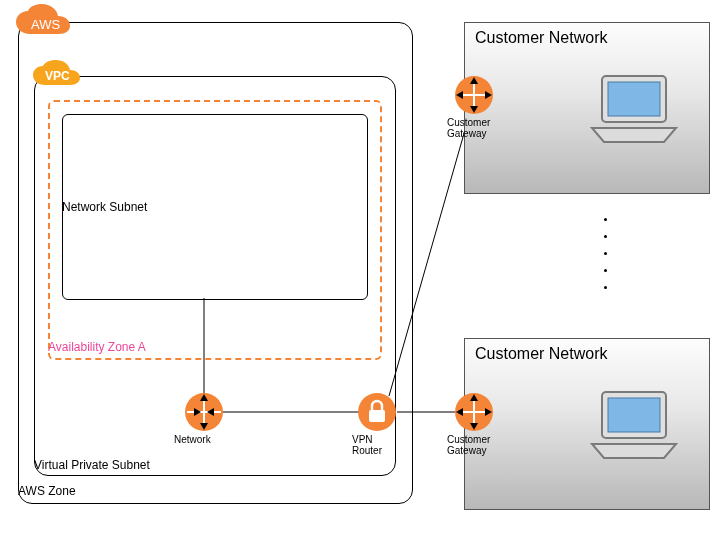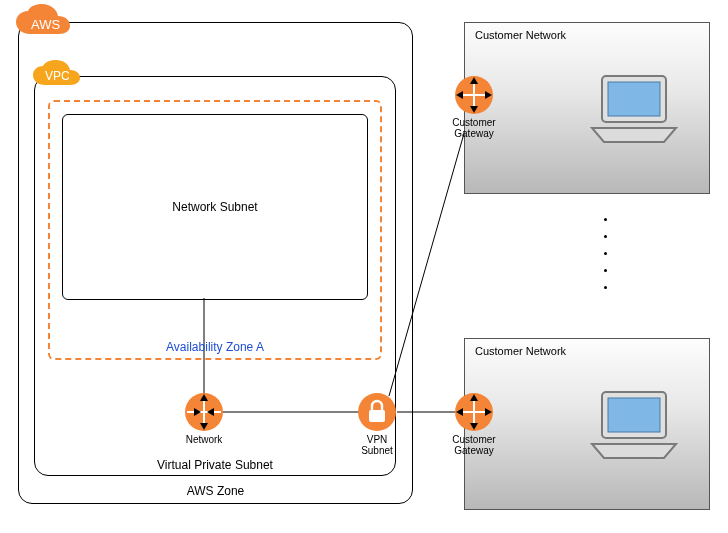--- a/index.html
+++ b/index.html
@@ -1,22 +1,22 @@
 <!DOCTYPE html>
 <html><head>
 <meta charset="utf-8">
 <style>
   html,body{margin:0;padding:0;background:#fff;font-family:Helvetica,Arial,sans-serif;font-size:12px;color:#000}
   #stage{position:relative;width:728px;height:533px}
   .box{position:absolute;border:1px solid #000;border-radius:14px;box-sizing:border-box}
-  .lbl{position:absolute;text-align:center}
+  .lbl{position:absolute;}
   .dashed{position:absolute;border:2px dashed #f58536;border-radius:6px;box-sizing:border-box}
   .cust{position:absolute;border:1px solid #555;box-sizing:border-box;
         background:linear-gradient(180deg,#fdfdfd 0%,#e8e8e8 40%,#b8b8b8 100%)}
-  .cust .title{padding:6px 10px;font-size:11px}
+  .cust .title{padding:6px 10px;font-size:16px}
   .small{font-size:10px;line-height:11px}
   .dots{position:absolute;display:flex;flex-direction:column;gap:14px;align-items:center}
   .dots span{width:3px;height:3px;background:#000;border-radius:50%}
   svg.line{position:absolute;left:0;top:0;overflow:visible;pointer-events:none}
 </style>
 </head>
 <body>
 
 <div id="stage">
 
@@ -38,26 +38,26 @@
     </svg>
     <div style="position:absolute;left:23px;top:13px;color:#fff;font-weight:normal;font-size:13px">AWS</div>
   </div>
   <div class="lbl" style="left:18px;top:484px;width:395px">AWS Zone</div>
 
   <div class="box" style="left:34px;top:76px;width:362px;height:400px"></div>
   <div style="position:absolute;left:26px;top:58px">
     <svg width="64" height="36" viewBox="0 0 64 36">
       <path d="M19 27c-7 0-12-4-12-10 0-5 4-9 10-9 2-4 7-6 13-6 7 0 13 4 14 10 6 0 10 3 10 8 0 4-4 7-10 7H19z" fill="#f7a51d"></path>
     </svg>
-    <div style="position:absolute;left:19px;top:11px;color:#fff;font-weight:normal;font-size:12px">VPC</div>
+    <div style="position:absolute;left:19px;top:11px;color:#fff;font-weight:bold;font-size:12px">VPC</div>
   </div>
   <div class="lbl" style="left:34px;top:458px;width:362px">Virtual Private Subnet</div>
 
   <div class="dashed" style="left:48px;top:100px;width:334px;height:260px"></div>
-  <div class="lbl" style="left:48px;top:340px;width:334px;color:#1d4ed8;font-size:12px">Availability Zone A</div>
+  <div class="lbl" style="left:48px;top:340px;width:334px;color:#ec4899;font-size:12px">Availability Zone A</div>
 
   <div class="box" style="left:62px;top:114px;width:306px;height:186px;border-radius:6px"></div>
   <div class="lbl" style="left:62px;top:200px;width:306px">Network Subnet</div>
 
   <div style="position:absolute;left:184px;top:392px">
     <svg width="40" height="40" viewBox="0 0 40 40">
       <circle cx="20" cy="20" r="19" fill="#f58536"></circle>
       <line x1="20" y1="3" x2="20" y2="37" stroke="#fff" stroke-width="2"></line>
       <line x1="3" y1="20" x2="37" y2="20" stroke="#fff" stroke-width="2"></line>
       <polygon points="20,2 16,9 24,9" fill="#000"></polygon>
@@ -69,21 +69,21 @@
   <div class="lbl small" style="left:174px;top:434px;width:60px">Network</div>
 
   <div style="position:absolute;left:357px;top:392px">
     <svg width="40" height="40" viewBox="0 0 40 40">
       <circle cx="20" cy="20" r="19" fill="#f58536"></circle>
       <rect x="12" y="18" width="16" height="12" rx="2" fill="#fff"></rect>
       <path d="M15 18v-4a5 5 0 0 1 10 0v4" fill="none" stroke="#fff" stroke-width="2.4"></path>
     </svg>
   </div>
   <div class="lbl small" style="left:352px;top:434px;width:50px;white-space:pre-line">VPN
-Subnet</div>
+Router</div>
 
   <div class="cust" style="left:464px;top:22px;width:246px;height:172px">
     <div class="title">Customer Network</div>
   </div>
 
   <div style="position:absolute;left:586px;top:72px">
     <svg width="96" height="76" viewBox="0 0 96 76">
       <rect x="16" y="4" width="64" height="46" rx="4" fill="#e0e0e0" stroke="#7a7a7a" stroke-width="2"></rect>
       <rect x="22" y="10" width="52" height="34" fill="#7fb8e6" stroke="#4a7aa6"></rect>
       <path d="M6 56 L90 56 L78 70 L18 70 Z" fill="#dcdcdc" stroke="#7a7a7a" stroke-width="2"></path>

